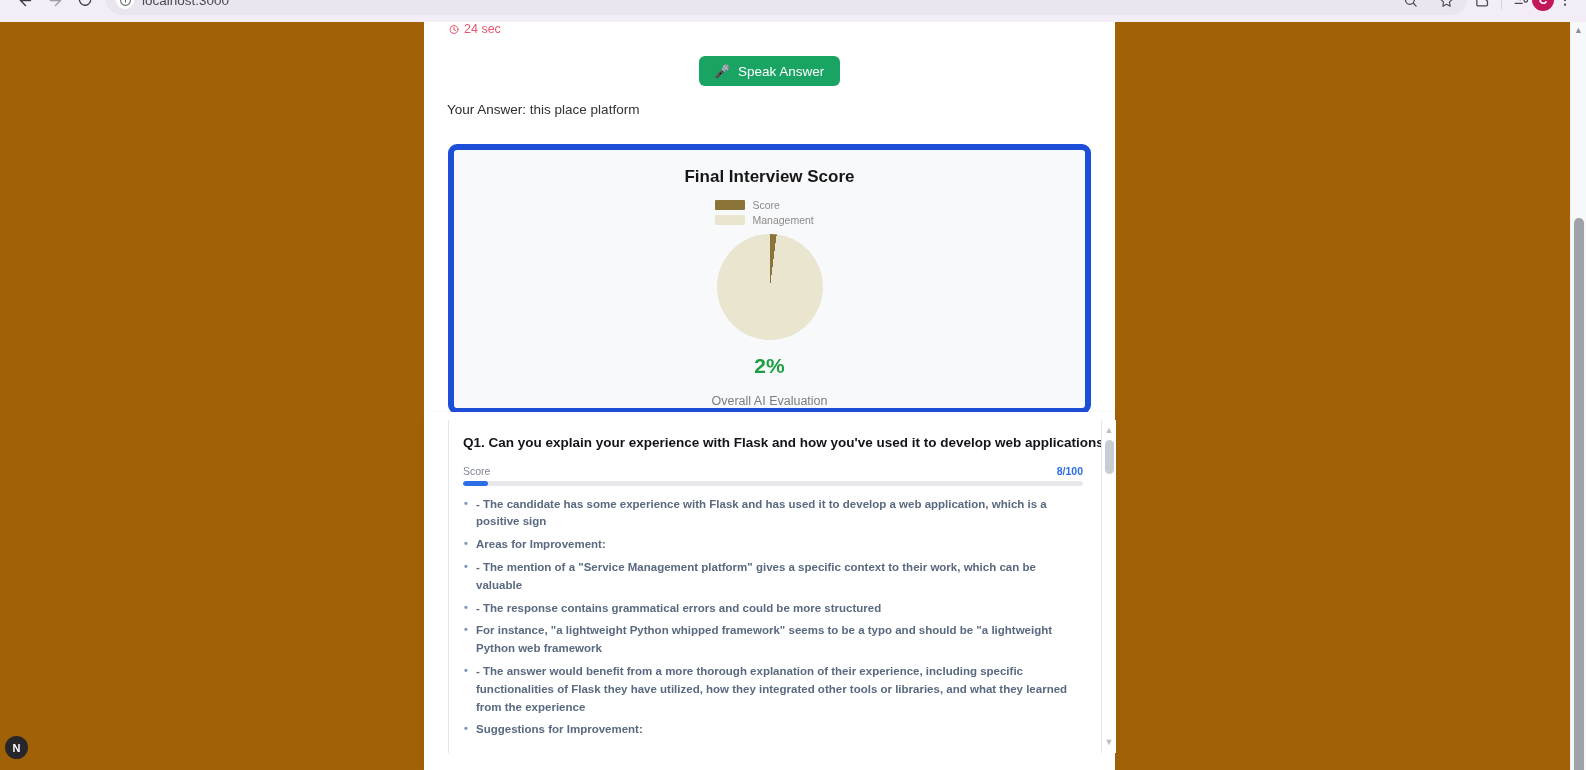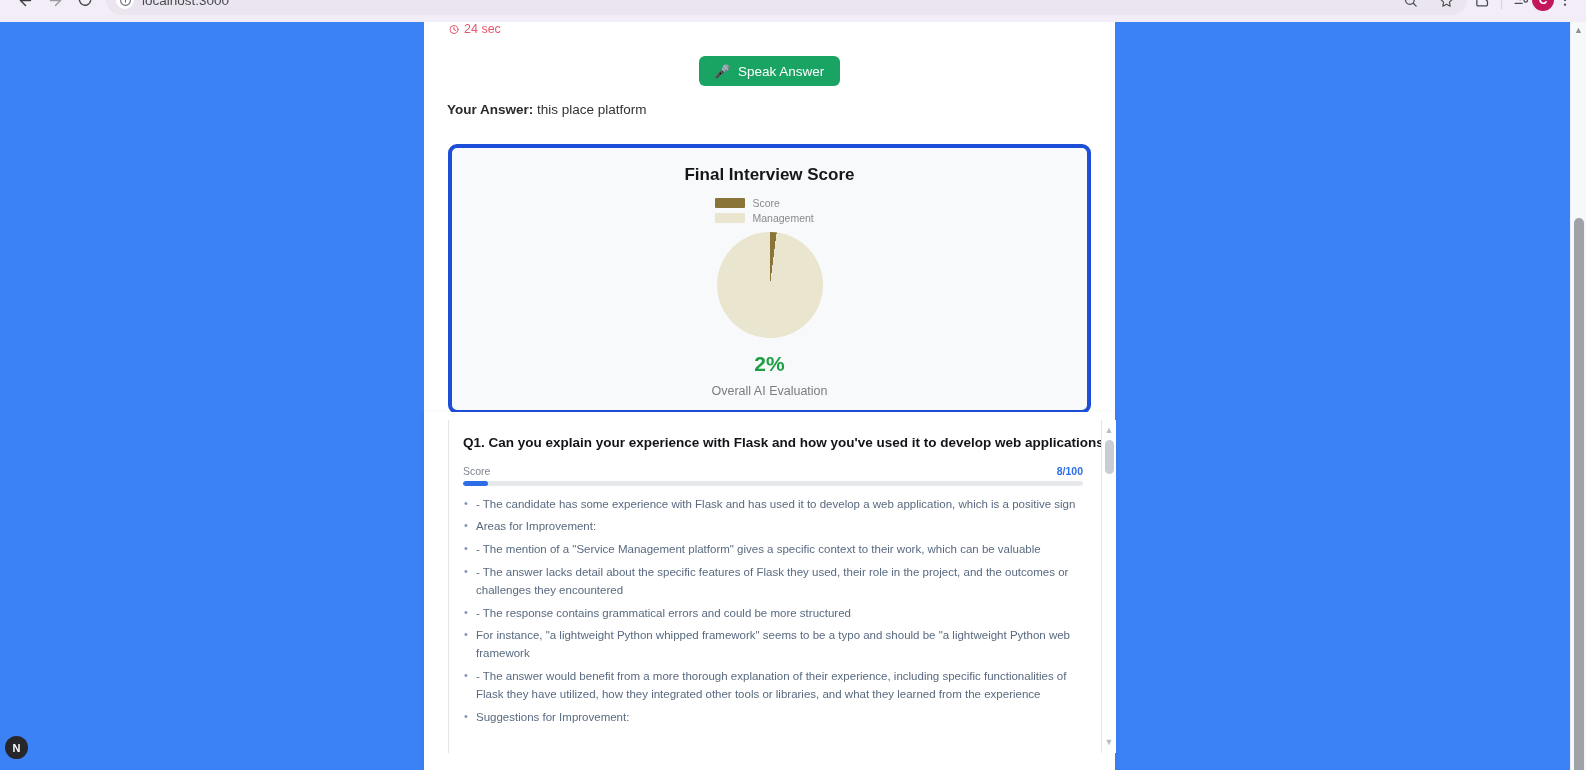--- a/index.html
+++ b/index.html
@@ -48,21 +48,21 @@
     width: 22px; height: 22px; border-radius: 50%;
     background: #c2185b; color: #fff;
     display: flex; align-items: center; justify-content: center;
     font-size: 12px; font-weight: bold; flex: none;
   }
 
   
   #page-viewport {
     position: absolute; top: 22px; left: 0;
     width: 1570px; height: 748px;
-    background: #3b82f6;
+    background: #a16207;
     overflow: hidden;
   }
   #content-column {
     position: absolute; left: 424px; top: 0;
     width: 691px; min-height: 748px;
     background: #ffffff;
   }
 
   
   #timer-row {
@@ -85,29 +85,29 @@
     font-size: 13.5px; font-family: "Liberation Sans", sans-serif;
     cursor: pointer; font-weight: 500;
   }
   #speak-answer-button .mic { font-size: 13px; line-height: 1; }
 
   
   #your-answer-row {
     position: absolute; left: 23px; top: 80px;
     font-size: 13.5px; color: #2a2a2a;
   }
-  #your-answer-label { font-weight: bold; }
+  #your-answer-label { font-weight: normal; }
   #your-answer-value { font-weight: normal; color: #333; margin-top: 31px; }
 
   
   #score-card {
     position: absolute; left: 24px; top: 122px;
     width: 643px; height: 270px;
     background: #f8f9fb;
-    border: 4px solid #1d4ed8;
+    border: 6px solid #1d4ed8;
     border-radius: 9px;
   }
   #score-card-title {
     text-align: center; margin-top: 17px;
     font-size: 17px; font-weight: bold; color: #161616;
   }
   #chart-legend {
     margin-top: 12px;
     display: flex; flex-direction: column; align-items: center; gap: 3px;
   }
@@ -116,21 +116,21 @@
   .legend-label { font-size: 10.5px; color: #8a8a8a; }
   #pie-wrapper { display: flex; justify-content: center; margin-top: 8px; }
   #pie-chart {
     width: 106px; height: 106px; border-radius: 50%;
   }
   #overall-percent {
     text-align: center; margin-top: 14px;
     font-size: 21px; font-weight: bold; color: #1e9e42;
   }
   #overall-caption {
-    text-align: center; margin-top: 8px;
+    text-align: center; margin-top: 16px;
     font-size: 12.5px; color: #7d7d7d;
   }
 
   
   #question-card {
     position: absolute; left: 24px; top: 398px;
     width: 668px; height: 333px;
     background: #ffffff;
     border-left: 1px solid #e3e6ea;
     display: flex;
@@ -153,21 +153,21 @@
     margin-top: 4px; height: 5px; width: 100%;
     background: #e6e8ec; border-radius: 3px; overflow: hidden;
   }
   #score-fill { height: 100%; background: #2c6ee8; border-radius: 3px; }
 
   #feedback-list {
     margin-top: 10px; list-style: none;
     font-size: 11.5px; color: #596a80; line-height: 1.55;
   }
   #feedback-list li {
-    position: relative; padding-left: 13px; margin-bottom: 5px;
+    position: relative; padding-left: 13px; margin-bottom: 5px; font-weight: bold;
   }
   #feedback-list li::before {
     content: "\2022"; position: absolute; left: 1px; top: -1px;
     color: #7d93b4; font-size: 11px;
   }
 
   
   #question-scrollbar {
     width: 15px; flex: none;
     border-left: 1px solid #e3e6ea;
@@ -351,21 +351,20 @@
           <span id="score-meta-value" style="color: rgb(44, 110, 232);">8/100</span>
         </div>
         <div id="score-track">
           <div id="score-fill" style="width: 4%; background: rgb(44, 110, 232);"></div>
         </div>
 
         <ul id="feedback-list">
             <li>- The candidate has some experience with Flask and has used it to develop a web application, which is a positive sign</li>
             <li>Areas for Improvement:</li>
             <li>- The mention of a "Service Management platform" gives a specific context to their work, which can be valuable</li>
-            <li>- The answer lacks detail about the specific features of Flask they used, their role in the project, and the outcomes or challenges they encountered</li>
             <li>- The response contains grammatical errors and could be more structured</li>
             <li>For instance, "a lightweight Python whipped framework" seems to be a typo and should be "a lightweight Python web framework</li>
             <li>- The answer would benefit from a more thorough explanation of their experience, including specific functionalities of Flask they have utilized, how they integrated other tools or libraries, and what they learned from the experience</li>
             <li>Suggestions for Improvement:</li>
           </ul>
       </div>
 
       <div id="question-scrollbar">
         <div class="sb-arrow">▲</div>
         <div id="question-scroll-thumb"></div>

